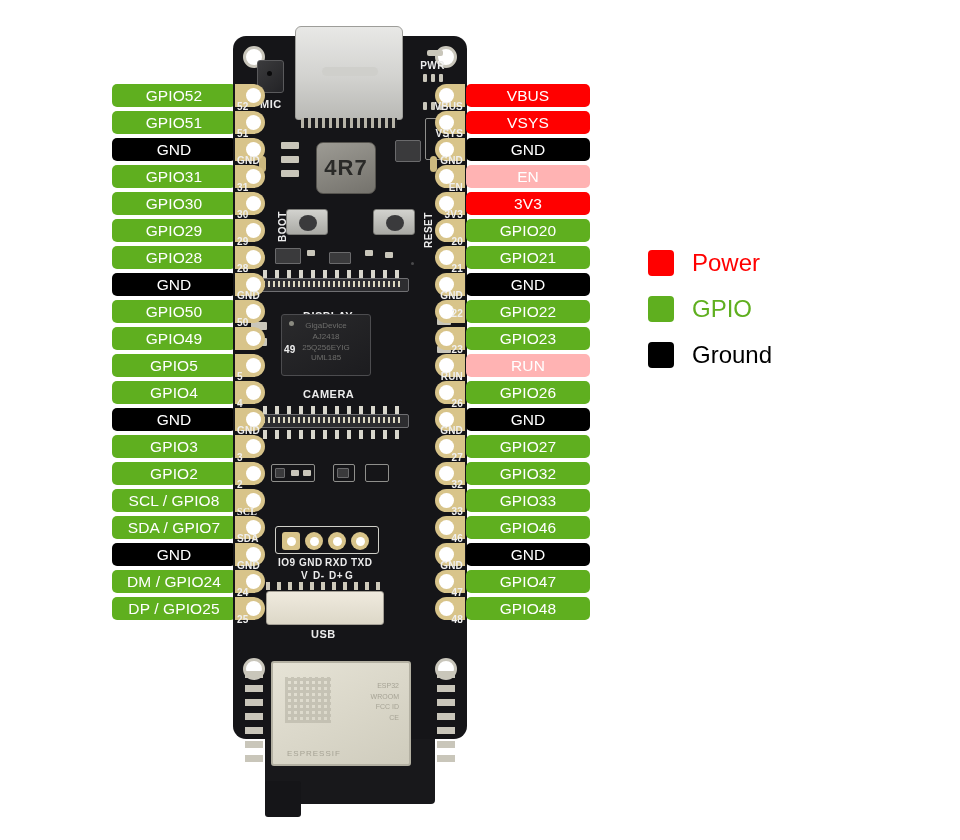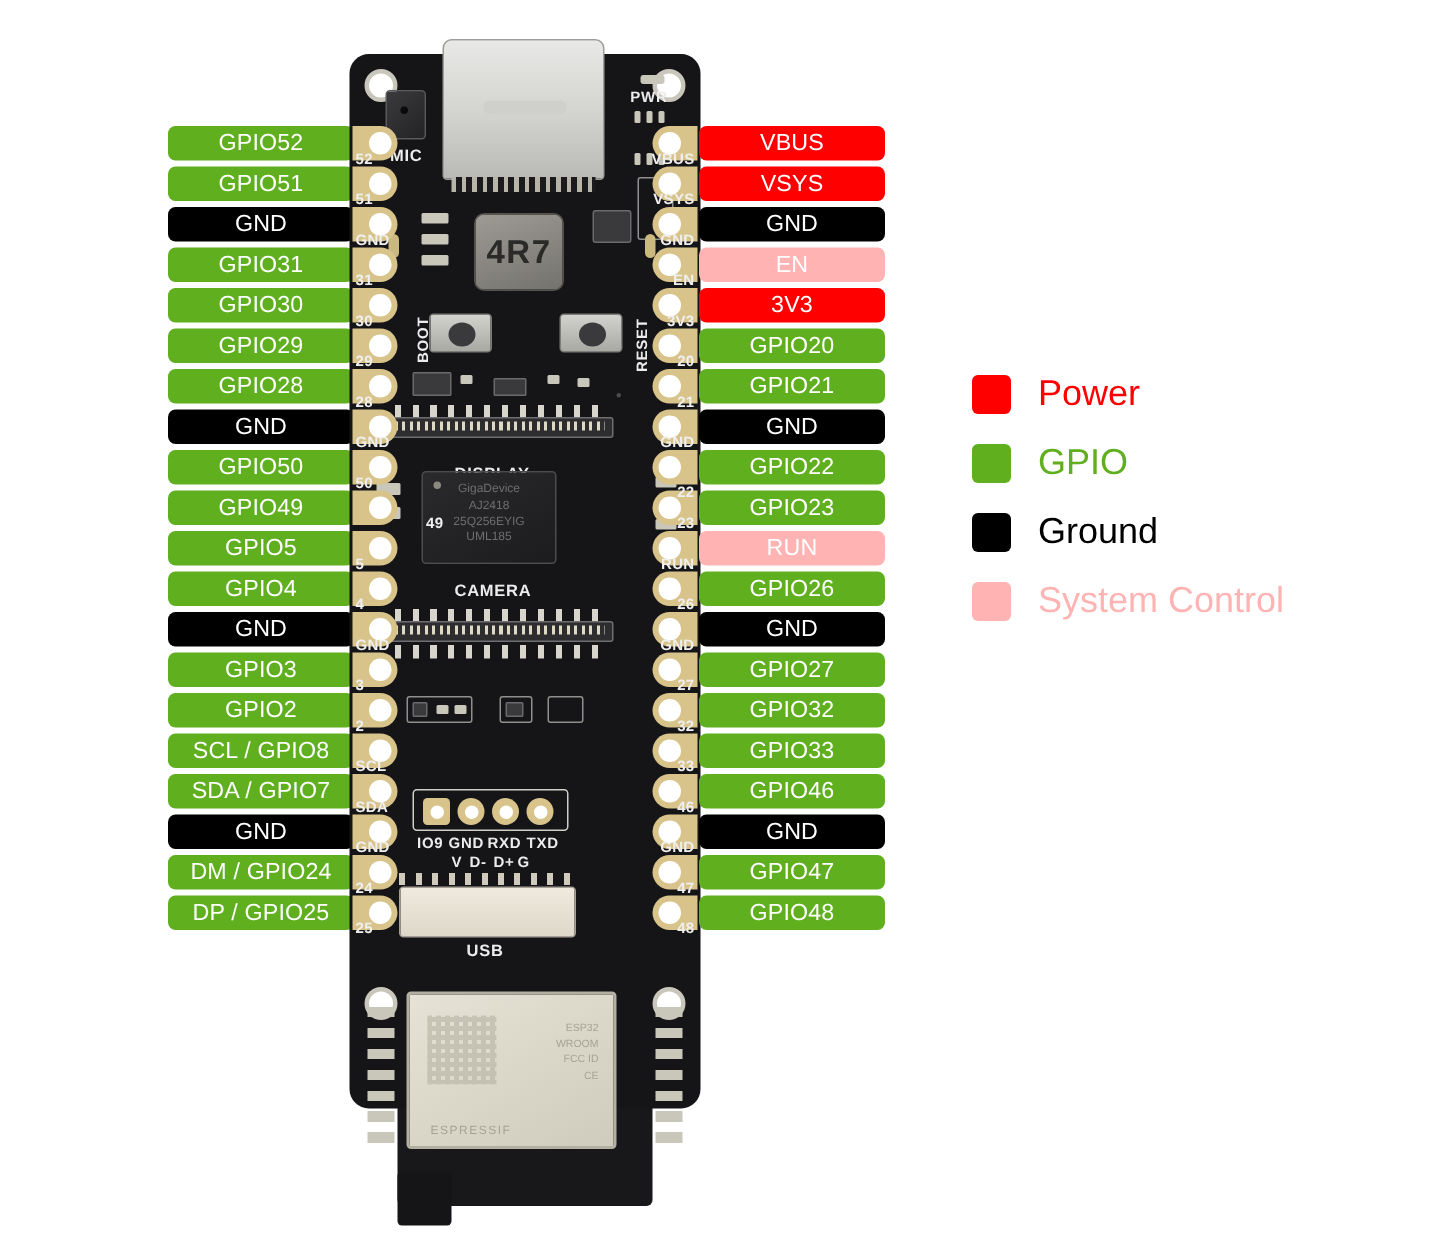--- a/index.html
+++ b/index.html
@@ -415,36 +415,36 @@
           <div class="silk-num l" style="top: 200px;">29</div>
           <div class="silk-num l" style="top: 227px;">28</div>
           <div class="silk-num l" style="top: 254px;">GND</div>
           <div class="silk-num l" style="top: 281px;">50</div>
           <div class="silk-num l" style="top: 308px; margin-left: 47px;">49</div>
           <div class="silk-num l" style="top: 335px;">5</div>
           <div class="silk-num l" style="top: 362px;">4</div>
           <div class="silk-num l" style="top: 389px;">GND</div>
           <div class="silk-num l" style="top: 416px;">3</div>
           <div class="silk-num l" style="top: 443px;">2</div>
-          <div class="silk-num l" style="top: 470px;">SCL</div>
+          <div class="silk-num l" style="top: 470px; font-family: Liberation Serif, serif;">SCL</div>
           <div class="silk-num l" style="top: 497px;">SDA</div>
           <div class="silk-num l" style="top: 524px;">GND</div>
           <div class="silk-num l" style="top: 551px;">24</div>
           <div class="silk-num l" style="top: 578px;">25</div>
         </div>
       <div id="silk-right">
           <div class="silk-num r" style="top: 65px;">VBUS</div>
           <div class="silk-num r" style="top: 92px;">VSYS</div>
           <div class="silk-num r" style="top: 119px;">GND</div>
           <div class="silk-num r" style="top: 146px;">EN</div>
           <div class="silk-num r" style="top: 173px;">3V3</div>
           <div class="silk-num r" style="top: 200px;">20</div>
           <div class="silk-num r" style="top: 227px;">21</div>
           <div class="silk-num r" style="top: 254px;">GND</div>
-          <div class="silk-num r" style="top: 287px;">22</div>
+          <div class="silk-num r" style="top: 272px;">22</div>
           <div class="silk-num r" style="top: 308px;">23</div>
           <div class="silk-num r" style="top: 335px;">RUN</div>
           <div class="silk-num r" style="top: 362px;">26</div>
           <div class="silk-num r" style="top: 389px;">GND</div>
           <div class="silk-num r" style="top: 416px;">27</div>
           <div class="silk-num r" style="top: 443px;">32</div>
           <div class="silk-num r" style="top: 470px;">33</div>
           <div class="silk-num r" style="top: 497px;">46</div>
           <div class="silk-num r" style="top: 524px;">GND</div>
           <div class="silk-num r" style="top: 551px;">47</div>
@@ -482,19 +482,15 @@
         <div class="legend-label" style="color: rgb(255, 0, 0);">Power</div>
       </div>
       <div class="legend-row">
         <div class="legend-swatch" style="background: rgb(95, 175, 31);"></div>
         <div class="legend-label" style="color: rgb(95, 175, 31);">GPIO</div>
       </div>
       <div class="legend-row">
         <div class="legend-swatch" style="background: rgb(0, 0, 0);"></div>
         <div class="legend-label" style="color: rgb(0, 0, 0);">Ground</div>
       </div>
-      <div class="legend-row">
-        <div class="legend-swatch" style="background: rgb(255, 179, 179);"></div>
-        <div class="legend-label" style="color: rgb(255, 179, 179);">System Control</div>
-      </div>
     </div>
 
 </div>
 
 </body></html>

